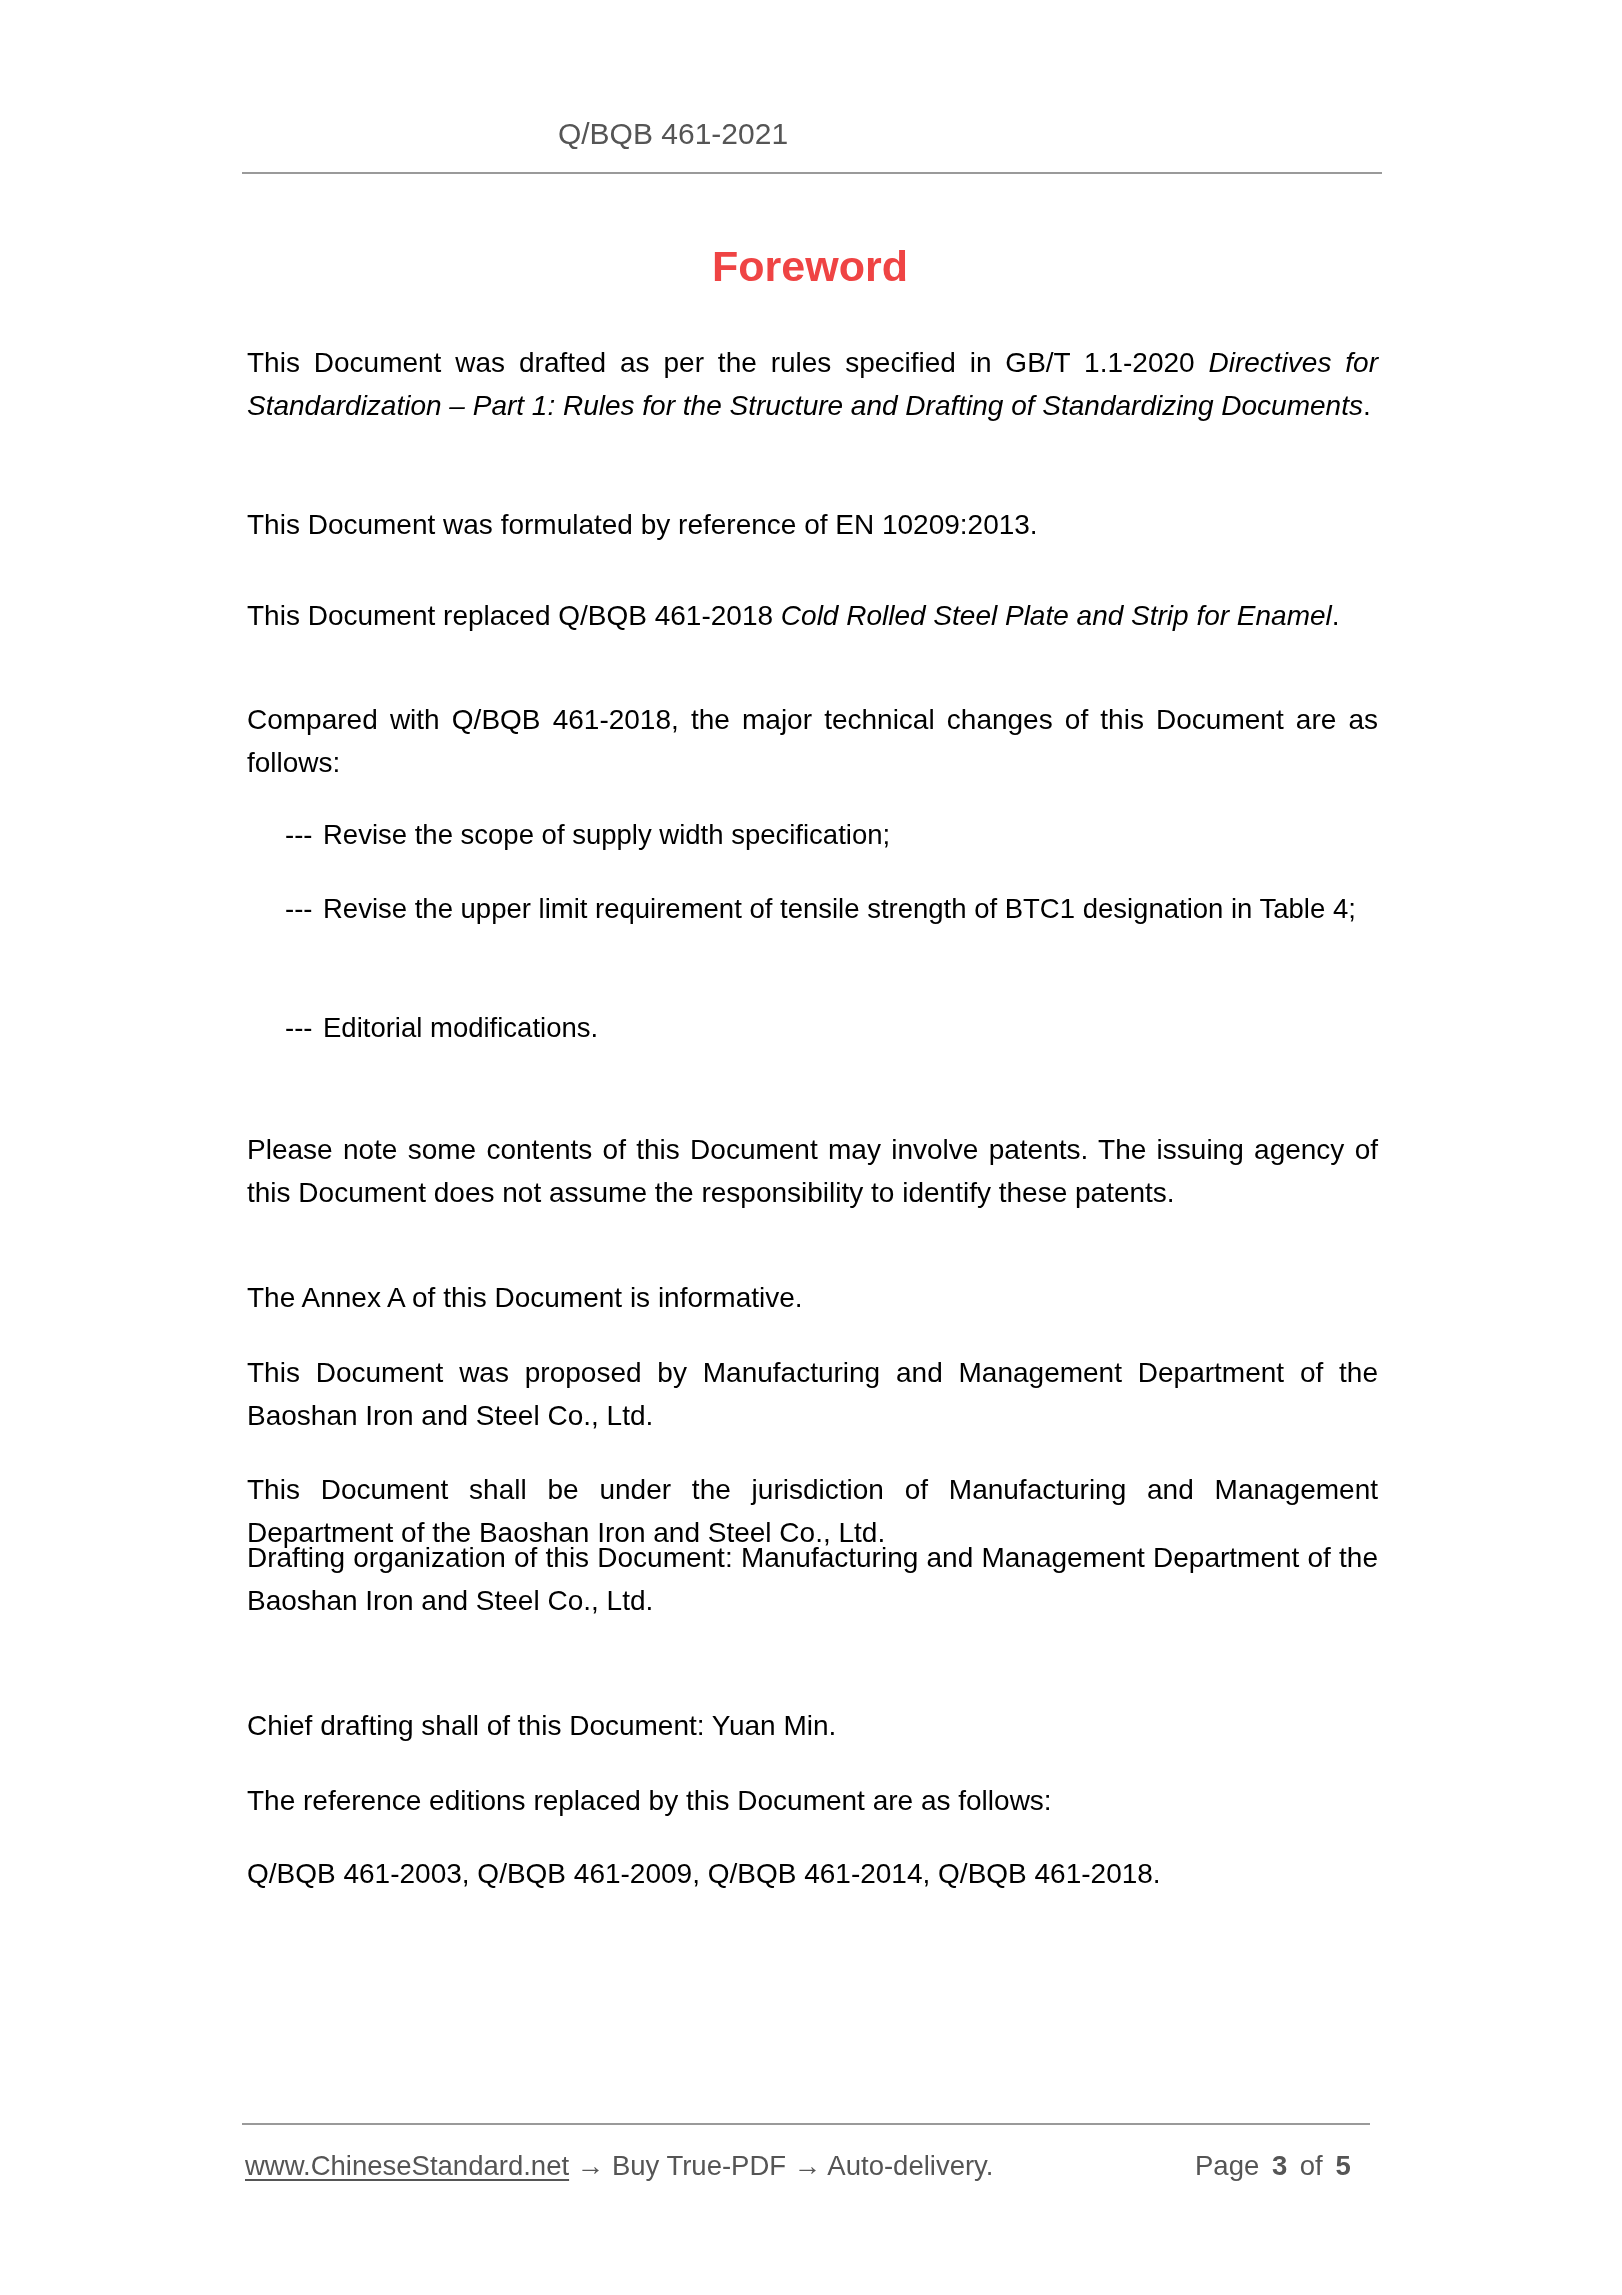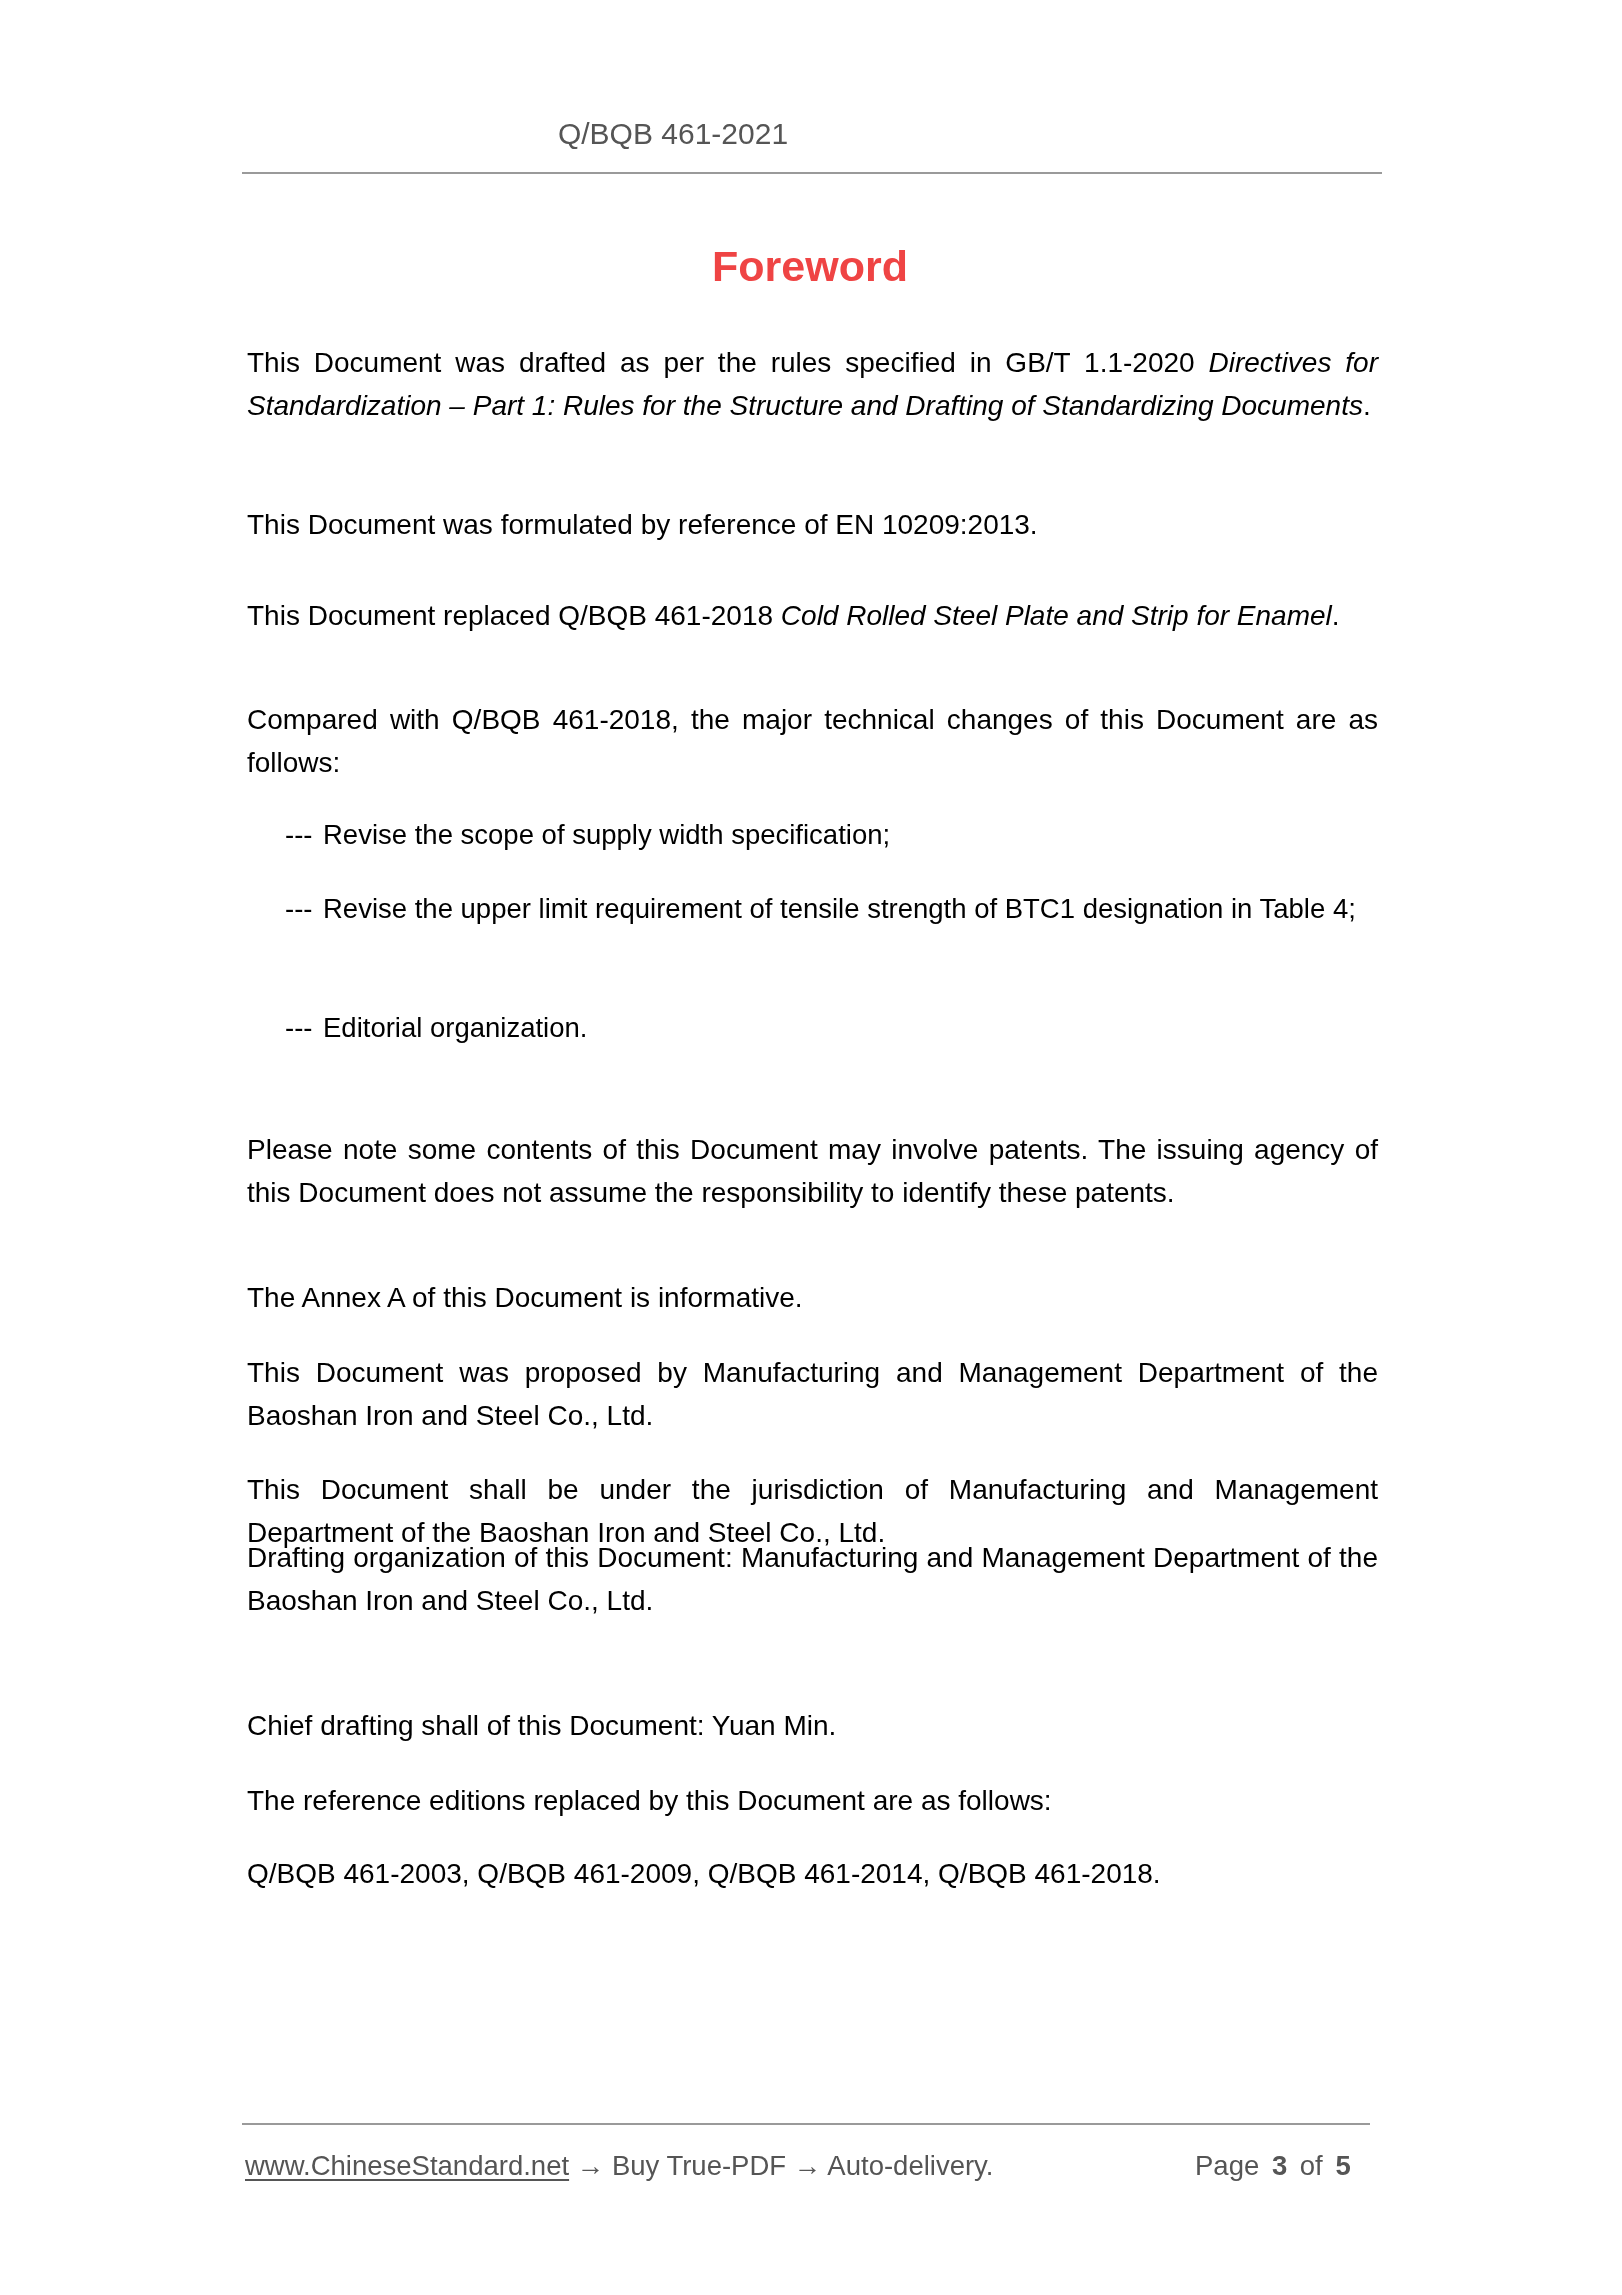--- a/index.html
+++ b/index.html
@@ -43,21 +43,21 @@
 <div class="item" style="top:813px;">
   <span class="dash">---</span>
   <span class="itxt">Revise the scope of supply width specification;</span>
 </div>
 <div class="item" style="top:887px;">
   <span class="dash">---</span>
   <span class="itxt">Revise the upper limit requirement of tensile strength of BTC1 designation in Table 4;</span>
 </div>
 <div class="item" style="top:1006px;">
   <span class="dash">---</span>
-  <span class="itxt">Editorial organization.</span>
+  <span class="itxt">Editorial modifications.</span>
 </div>
 
 <p class="para" style="top:1128px;">Please note some contents of this Document may involve patents. The issuing agency of this Document does not assume the responsibility to identify these patents.</p>
 <p class="para" style="top:1276px;">The Annex A of this Document is informative.</p>
 <p class="para" style="top:1351px;">This Document was proposed by Manufacturing and Management Department of the Baoshan Iron and Steel Co., Ltd.</p>
 <p class="para" style="top:1468px;">This Document shall be under the jurisdiction of Manufacturing and Management Department of the Baoshan Iron and Steel Co., Ltd.</p>
 <p class="para" style="top:1536px;">Drafting organization of this Document: Manufacturing and Management Department of the Baoshan Iron and Steel Co., Ltd.</p>
 <p class="para" style="top:1704px;">Chief drafting shall of this Document: Yuan Min.</p>
 <p class="para" style="top:1779px;">The reference editions replaced by this Document are as follows:</p>
 <p class="para" style="top:1852px;">Q/BQB 461-2003, Q/BQB 461-2009, Q/BQB 461-2014, Q/BQB 461-2018.</p>

